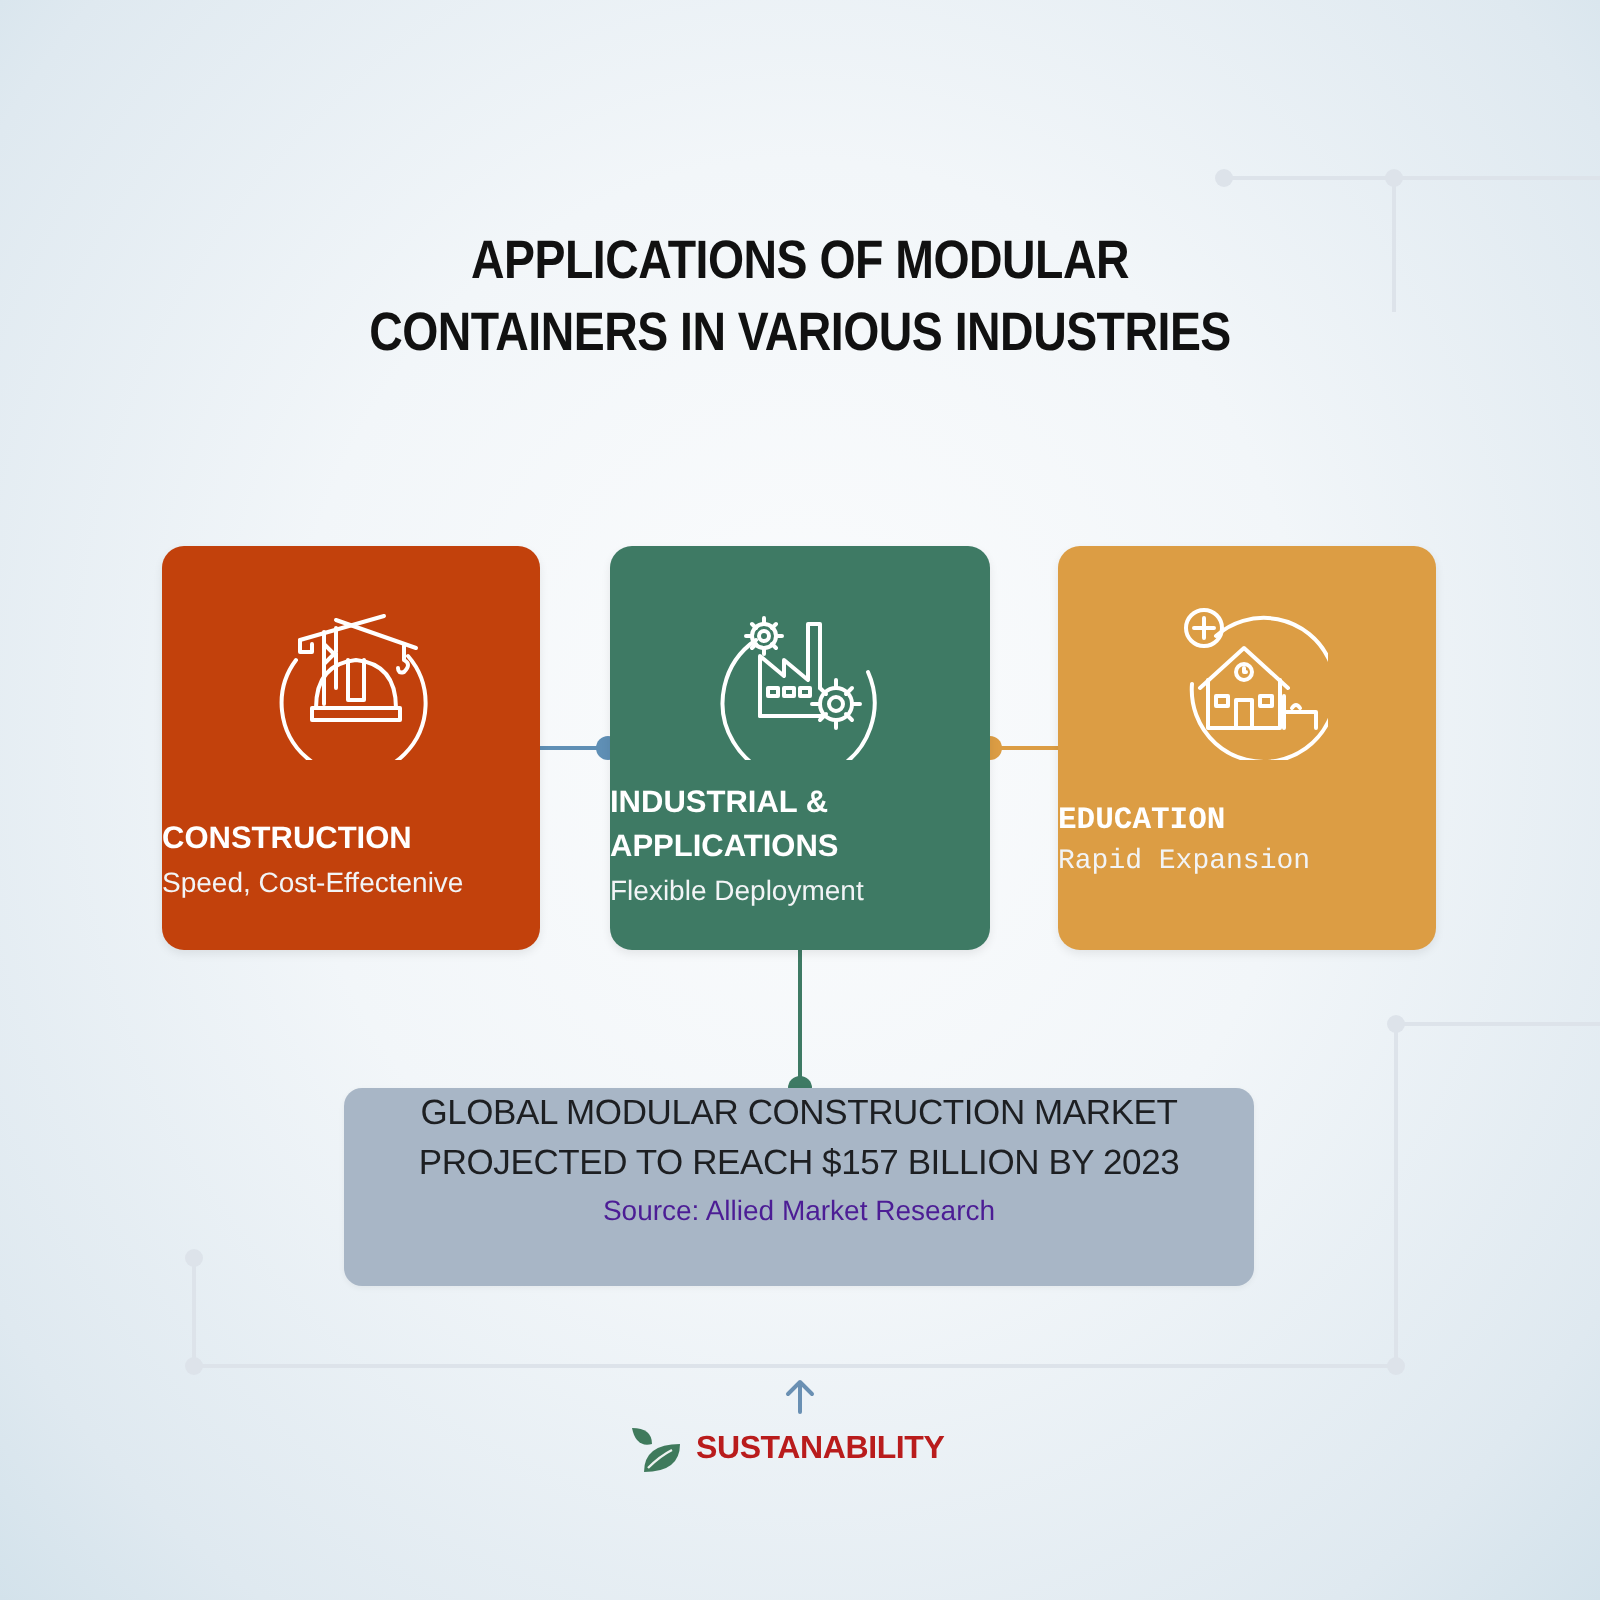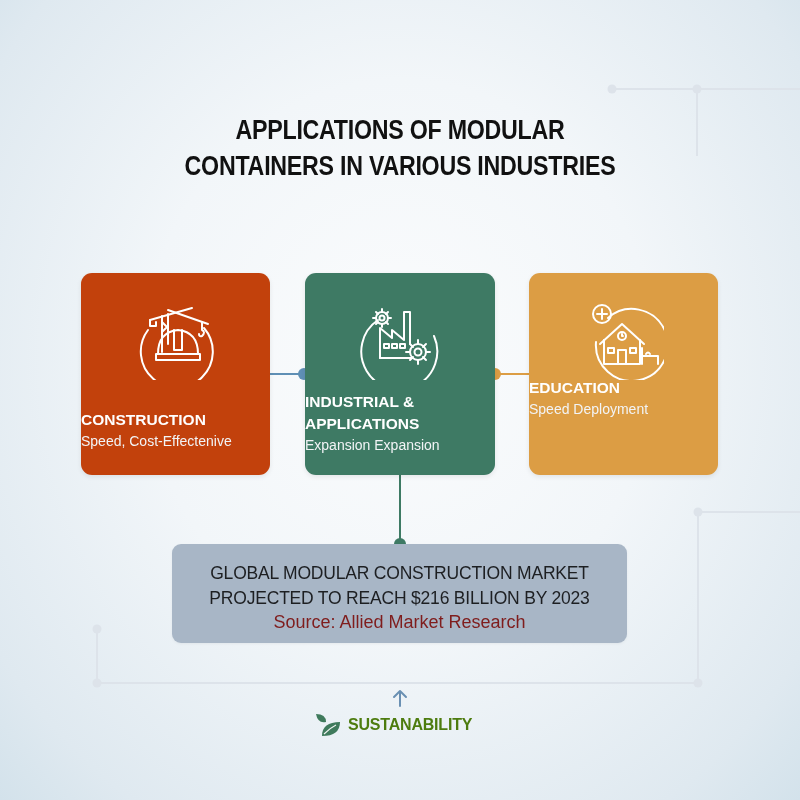--- a/index.html
+++ b/index.html
@@ -25,25 +25,25 @@
   .card .head { font-weight:bold; font-size:15.5px; line-height:22px; display:block; }
   .card .sub { font-size:14px; line-height:20px; display:block; color:#f2f4f6; }
   .connector-h { position:absolute; top:373px; height:2px; }
   .dot { position:absolute; width:12px; height:12px; border-radius:50%; transform:translate(-50%,-50%); }
   .market {
     position:absolute; left:172px; top:544px; width:455px; height:99px;
     background:#a8b6c6; border-radius:9px; text-align:center;
     box-shadow:0 1px 3px rgba(0,0,0,0.05);
   }
   .market .line { display:block; font-size:17.5px; line-height:25px; color:#1d1f22; font-weight:normal; letter-spacing:-0.2px; }
-  .market .src { display:block; font-size:18px; line-height:22px; color:#7f1d1d; }
+  .market .src { display:block; font-size:14px; line-height:22px; color:#4c1d95; }
   .sustain {
     position:absolute; left:314px; top:712px; height:26px; display:flex; align-items:center;
   }
-  .sustain .label { color:#4d7c0f; font-weight:bold; font-size:16px; margin-left:6px; letter-spacing:-0.2px; }
+  .sustain .label { color:#b91c1c; font-weight:bold; font-size:16px; margin-left:6px; letter-spacing:-0.2px; }
 </style>
 </head>
 <body>
 
 <div class="deco-line" style="left:612px; top:88px; width:188px; height:2px;"></div>
 <div class="deco-line" style="left:696px; top:88px; width:2px; height:68px;"></div>
 <div class="deco-dot" style="left:612px; top:89px;"></div>
 <div class="deco-dot" style="left:697px; top:89px;"></div>
 
 <div class="deco-line" style="left:697px; top:511px; width:103px; height:2px;"></div>
@@ -95,48 +95,48 @@
     <rect x="24" y="44" width="5" height="4"></rect>
       <rect x="32" y="44" width="5" height="4"></rect>
       <rect x="40" y="44" width="5" height="4"></rect>
     <circle cx="58" cy="52" r="8"></circle>
       <circle cx="58" cy="52" r="3.5"></circle>
     <path d="M58 40 v4 M58 60 v4 M46 52 h4 M66 52 h4 M50 44 l3 3 M63 57 l3 3 M50 60 l3 -3 M63 47 l3 -3"></path>
   </svg>
   <div class="text" style="top:118px;">
     <span class="head">INDUSTRIAL &amp;</span>
     <span class="head">APPLICATIONS</span>
-    <span class="sub">Expansion Expansion</span>
+    <span class="sub">Flexible Deployment</span>
   </div>
 </div>
 
 <div class="card" style="left:529px; width:189px; background:#dc9d44;">
   <svg class="icon" viewBox="0 0 80 80" fill="none" stroke="#fff" stroke-width="2" stroke-linecap="round" stroke-linejoin="round">
     <path d="M24 18 A36 36 0 1 1 12 42"></path>
     <circle cx="18" cy="14" r="9"></circle>
     <path d="M18 9 v10 M13 14 h10"></path>
     <path d="M16 44 L38 24 L60 44"></path>
     <path d="M20 40 L20 64 L56 64 L56 40"></path>
     <circle cx="38" cy="36" r="4"></circle>
     <path d="M38 34 v2 h1"></path>
     <rect x="24" y="48" width="6" height="5"></rect>
       <rect x="46" y="48" width="6" height="5"></rect>
     <path d="M34 64 L34 50 L42 50 L42 64"></path>
     <path d="M58 64 L58 48 M58 56 L74 56 L74 64 M62 54 q2 -3 4 0"></path>
   </svg>
-  <div class="text" style="top:104px;">
+  <div class="text" style="top:126px;font-family:Liberation Mono, monospace;">
     <span class="head">EDUCATION</span>
-    <span class="sub">Speed Deployment</span>
+    <span class="sub">Rapid Expansion</span>
   </div>
 </div>
 
 <div class="market">
-  <div style="padding-top:17px;">
+  <div style="">
     <span class="line">GLOBAL MODULAR CONSTRUCTION MARKET</span>
-    <span class="line">PROJECTED TO REACH $216 BILLION BY 2023</span>
+    <span class="line">PROJECTED TO REACH $157 BILLION BY 2023</span>
     <span class="src">Source: Allied Market Research</span>
   </div>
 </div>
 
 <svg style="position:absolute; left:391px; top:689px;" width="18" height="18" viewBox="0 0 18 18" fill="none" stroke="#6a90b3" stroke-width="2" stroke-linecap="round" stroke-linejoin="round">
   <path d="M9 17 V2 M3 8 L9 2 L15 8"></path>
 </svg>
 
 <div class="sustain">
   <svg width="28" height="26" viewBox="0 0 28 26">

